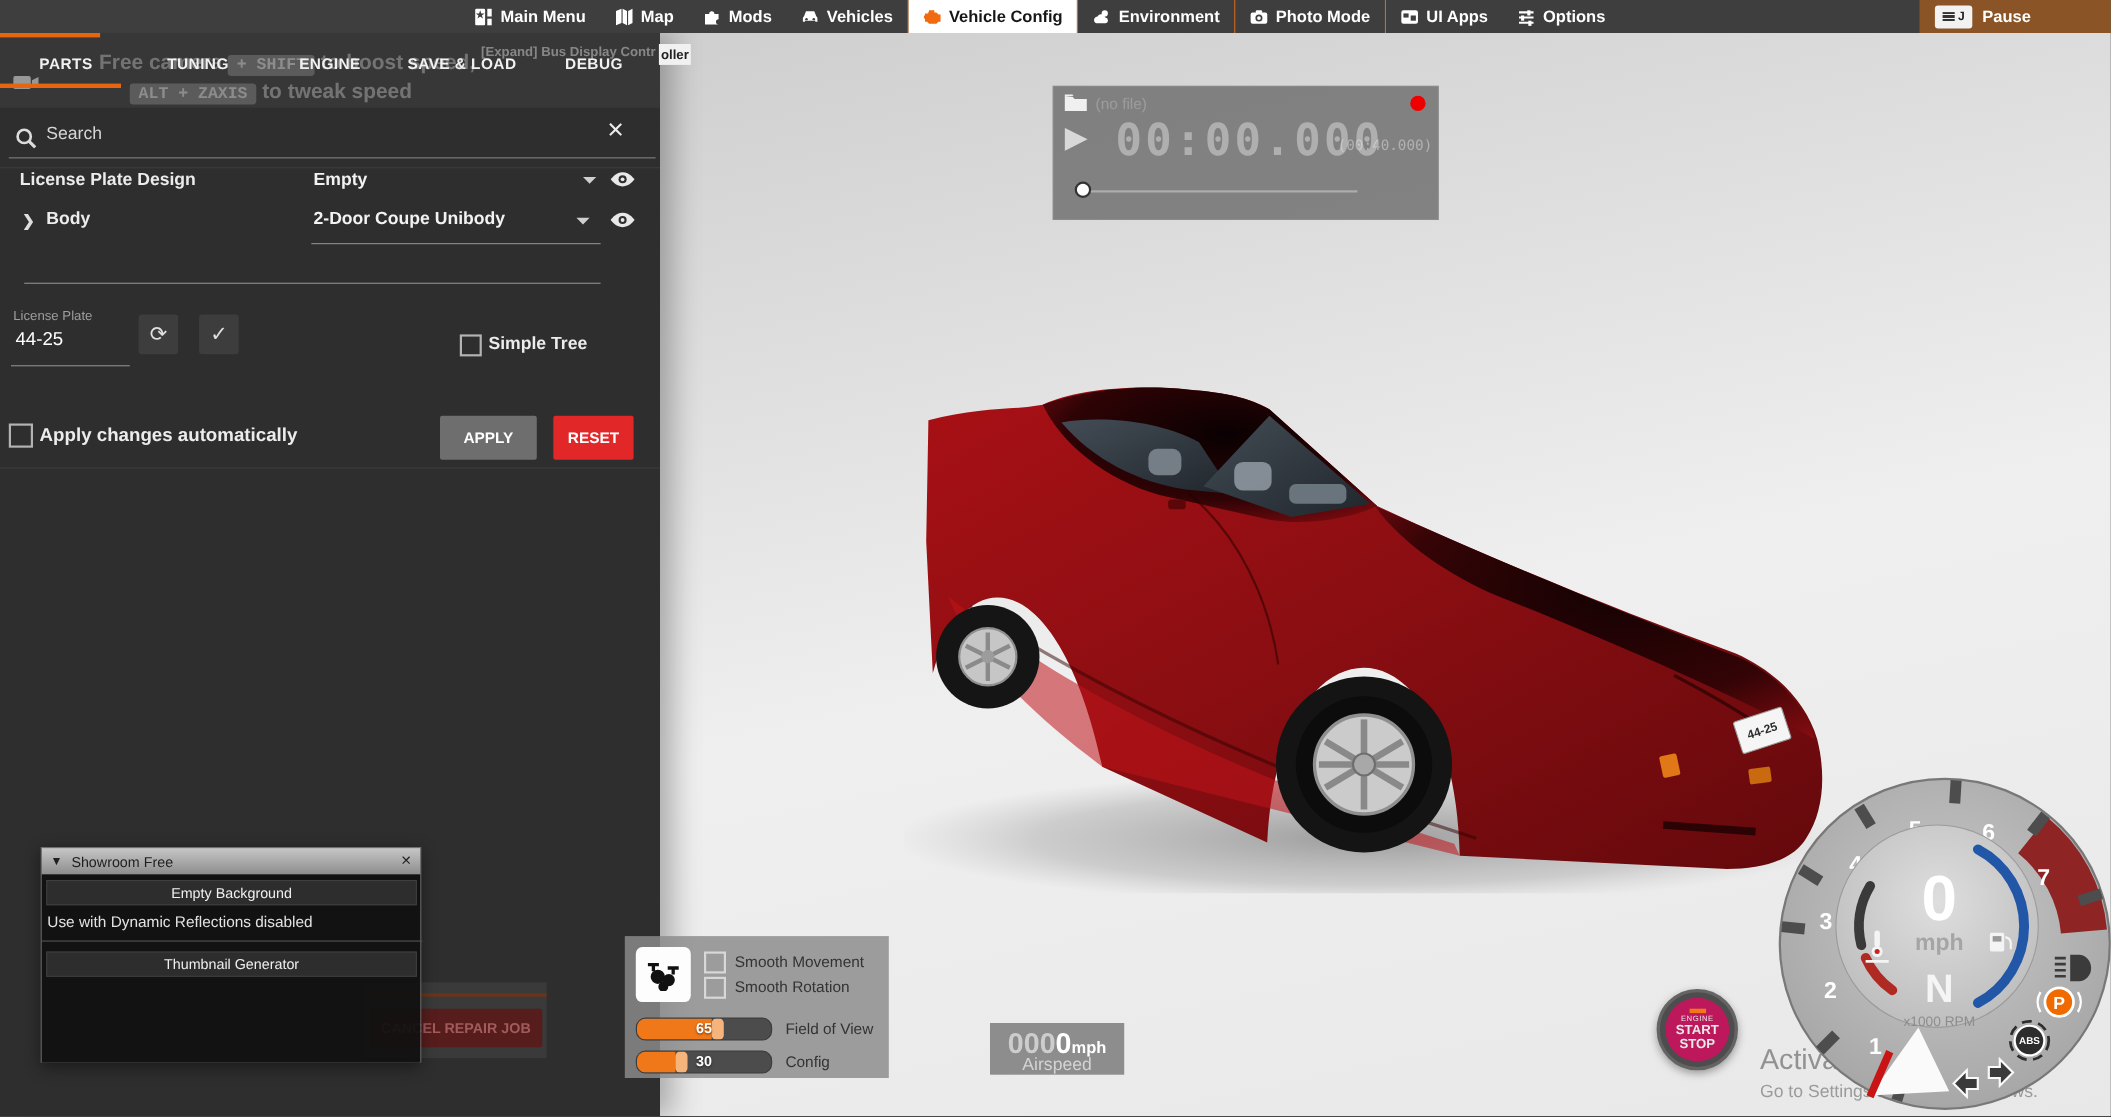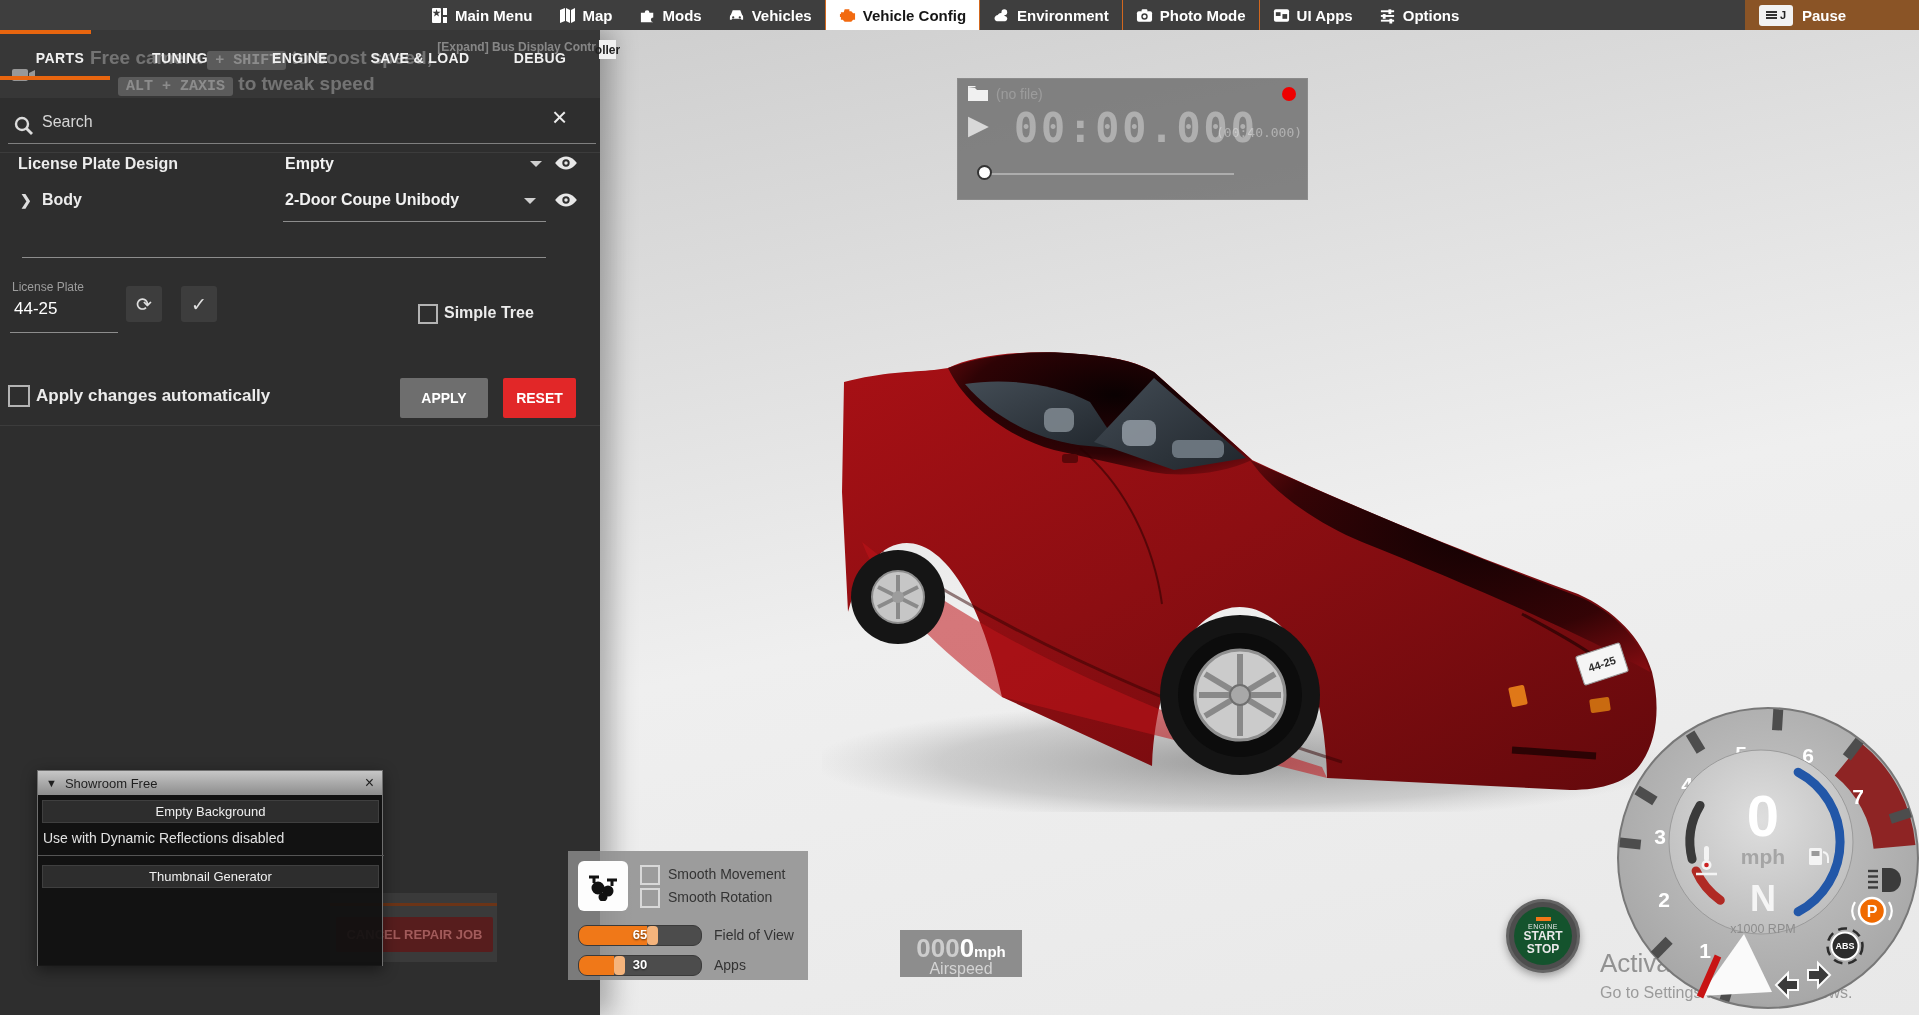--- a/index.html
+++ b/index.html
@@ -20,21 +20,21 @@
   .keychip .lines{width:11px;height:9px;background:linear-gradient(#333 2px,transparent 2px,transparent 3px,#333 3px,#333 5px,transparent 5px,transparent 6px,#333 6px,#333 8px,transparent 8px);}
   .micon{width:17px;height:17px;flex:0 0 auto;}
   
   .panel{left:0;top:30px;width:600px;height:985px;background:#2e2e2e;z-index:30;box-shadow:12px 0 24px rgba(0,0,0,.28);}
   .phead{left:0;top:0;width:600px;height:68px;background:#373737;overflow:hidden;}
   .ghost{position:absolute;color:rgba(255,255,255,.30);font-size:19px;font-weight:700;white-space:nowrap;}
   .ghostchip{display:inline-block;background:rgba(255,255,255,.18);border-radius:3px;padding:1px 8px;font-family:"Liberation Mono",monospace;font-size:15px;}
   .tab{position:absolute;top:20px;width:120px;text-align:center;color:#f1f1f1;font-size:14px;font-weight:700;letter-spacing:.4px;cursor:pointer;}
   .tab-underline{left:0;top:46px;width:110px;height:4px;background:#e8650f;}
   .tooltip-txt{position:absolute;right:4px;top:10px;color:rgba(200,200,200,.55);font-size:12px;font-weight:700;}
-  .tooltip-chip{left:599px;top:40px;width:17px;height:19px;background:#f1f1f1;color:#222;font-size:12px;font-weight:700;display:flex;align-items:center;justify-content:center;z-index:32;}
+  .tooltip-chip{left:599px;top:40px;width:29px;height:19px;background:#f1f1f1;color:#222;font-size:12px;font-weight:700;display:flex;align-items:center;justify-content:center;z-index:32;}
   .divider{left:0;width:600px;height:1px;background:#3c3c3c;}
   .plabel{color:#ececec;font-size:16px;font-weight:700;}
   .pvalue{color:#f2f2f2;font-size:16px;font-weight:700;}
   .underline{height:1px;background:#8d8d8d;}
   .caret{width:0;height:0;border-left:6px solid transparent;border-right:6px solid transparent;border-top:6px solid #cfcfcf;cursor:pointer;}
   .cb{width:16px;height:16px;border:2px solid #b3b3b3;background:transparent;cursor:pointer;}
   .sqbtn{width:36px;height:36px;background:#3d3d3d;border-radius:3px;color:#e0e0e0;display:flex;align-items:center;justify-content:center;font-size:19px;cursor:pointer;}
   .applybtn{width:88px;height:40px;background:#6e6e6e;color:#fff;font-size:14px;font-weight:700;display:flex;align-items:center;justify-content:center;border-radius:2px;cursor:pointer;}
   .resetbtn{width:73px;height:40px;background:#e22728;color:#fff;font-size:14px;font-weight:700;display:flex;align-items:center;justify-content:center;border-radius:2px;cursor:pointer;}
   .searchinput{background:transparent;border:none;outline:none;color:#e4e4e4;font-size:16px;font-family:"Liberation Sans",sans-serif;width:460px;}
@@ -63,21 +63,21 @@
   
   .camw{left:568px;top:851px;width:240px;height:129px;background:rgba(139,139,139,.83);z-index:32;}
   .camw .label{color:#333;font-size:14px;}
   .camicon{position:absolute;left:10px;top:10px;width:50px;height:50px;background:#fdfdfd;border-radius:6px;display:flex;align-items:center;justify-content:center;cursor:pointer;}
   .slider{position:absolute;left:10px;width:122px;height:19px;background:#4c4c4c;border:1px solid #3a3a3a;border-radius:9px;overflow:hidden;cursor:pointer;}
   .slider .fill{position:absolute;left:0;top:0;bottom:0;background:#f07818;}
   .slider .knob{position:absolute;top:0;bottom:0;width:11px;background:#f5b47c;border-radius:4px;}
   .slider .val{position:absolute;left:0;right:0;top:1px;text-align:center;color:#fff;font-size:13px;font-weight:700;text-shadow:0 1px 2px rgba(0,0,0,.6);}
   
   .engbtn{left:1506px;top:899px;width:74px;height:74px;border-radius:50%;background:#4d4d4d;border:3px solid #646464;box-sizing:border-box;z-index:16;display:flex;align-items:center;justify-content:center;cursor:pointer;box-shadow:0 3px 8px rgba(0,0,0,.35);}
-  .engbtn .inner{width:58px;height:58px;border-radius:50%;background:#14532d;display:flex;flex-direction:column;align-items:center;justify-content:center;color:#e9e9e9;}
+  .engbtn .inner{width:58px;height:58px;border-radius:50%;background:#be185d;display:flex;flex-direction:column;align-items:center;justify-content:center;color:#e9e9e9;}
   .engbtn .dash{width:15px;height:4px;background:#f07818;margin-bottom:2px;}
   
   .gauge{left:1616px;top:706px;width:320px;height:312px;z-index:20;}
   
   .wm1{left:1600px;top:948px;font-size:26px;color:rgba(130,130,130,.85);z-index:13;}
   .wm2{left:1600px;top:984px;font-size:16px;color:rgba(135,135,135,.8);z-index:13;}
   .carwrap{left:822px;top:342px;width:850px;height:470px;z-index:2;}
 </style>
 </head>
 <body>
@@ -225,21 +225,21 @@
       <div class="fill" style="width:56%;"></div>
         <div class="knob" style="left:56%;"></div>
       <div class="val">65</div>
     </div>
     <div class="abs label" style="left:146px;top:76px;">Field of View</div>
     <div class="slider" style="top:104px;">
       <div class="fill" style="width:29%;"></div>
         <div class="knob" style="left:29%;"></div>
       <div class="val">30</div>
     </div>
-    <div class="abs label" style="left:146px;top:106px;">Apps</div>
+    <div class="abs label" style="left:146px;top:106px;">Config</div>
   </div>
 
   <div class="abs engbtn">
     <div class="inner">
       <div class="dash"></div>
       <div style="font-size:7px;letter-spacing:.5px;">ENGINE</div>
       <div style="font-size:12px;font-weight:700;line-height:13px;">START</div>
       <div style="font-size:12px;font-weight:700;line-height:13px;">STOP</div>
     </div>
   </div>

